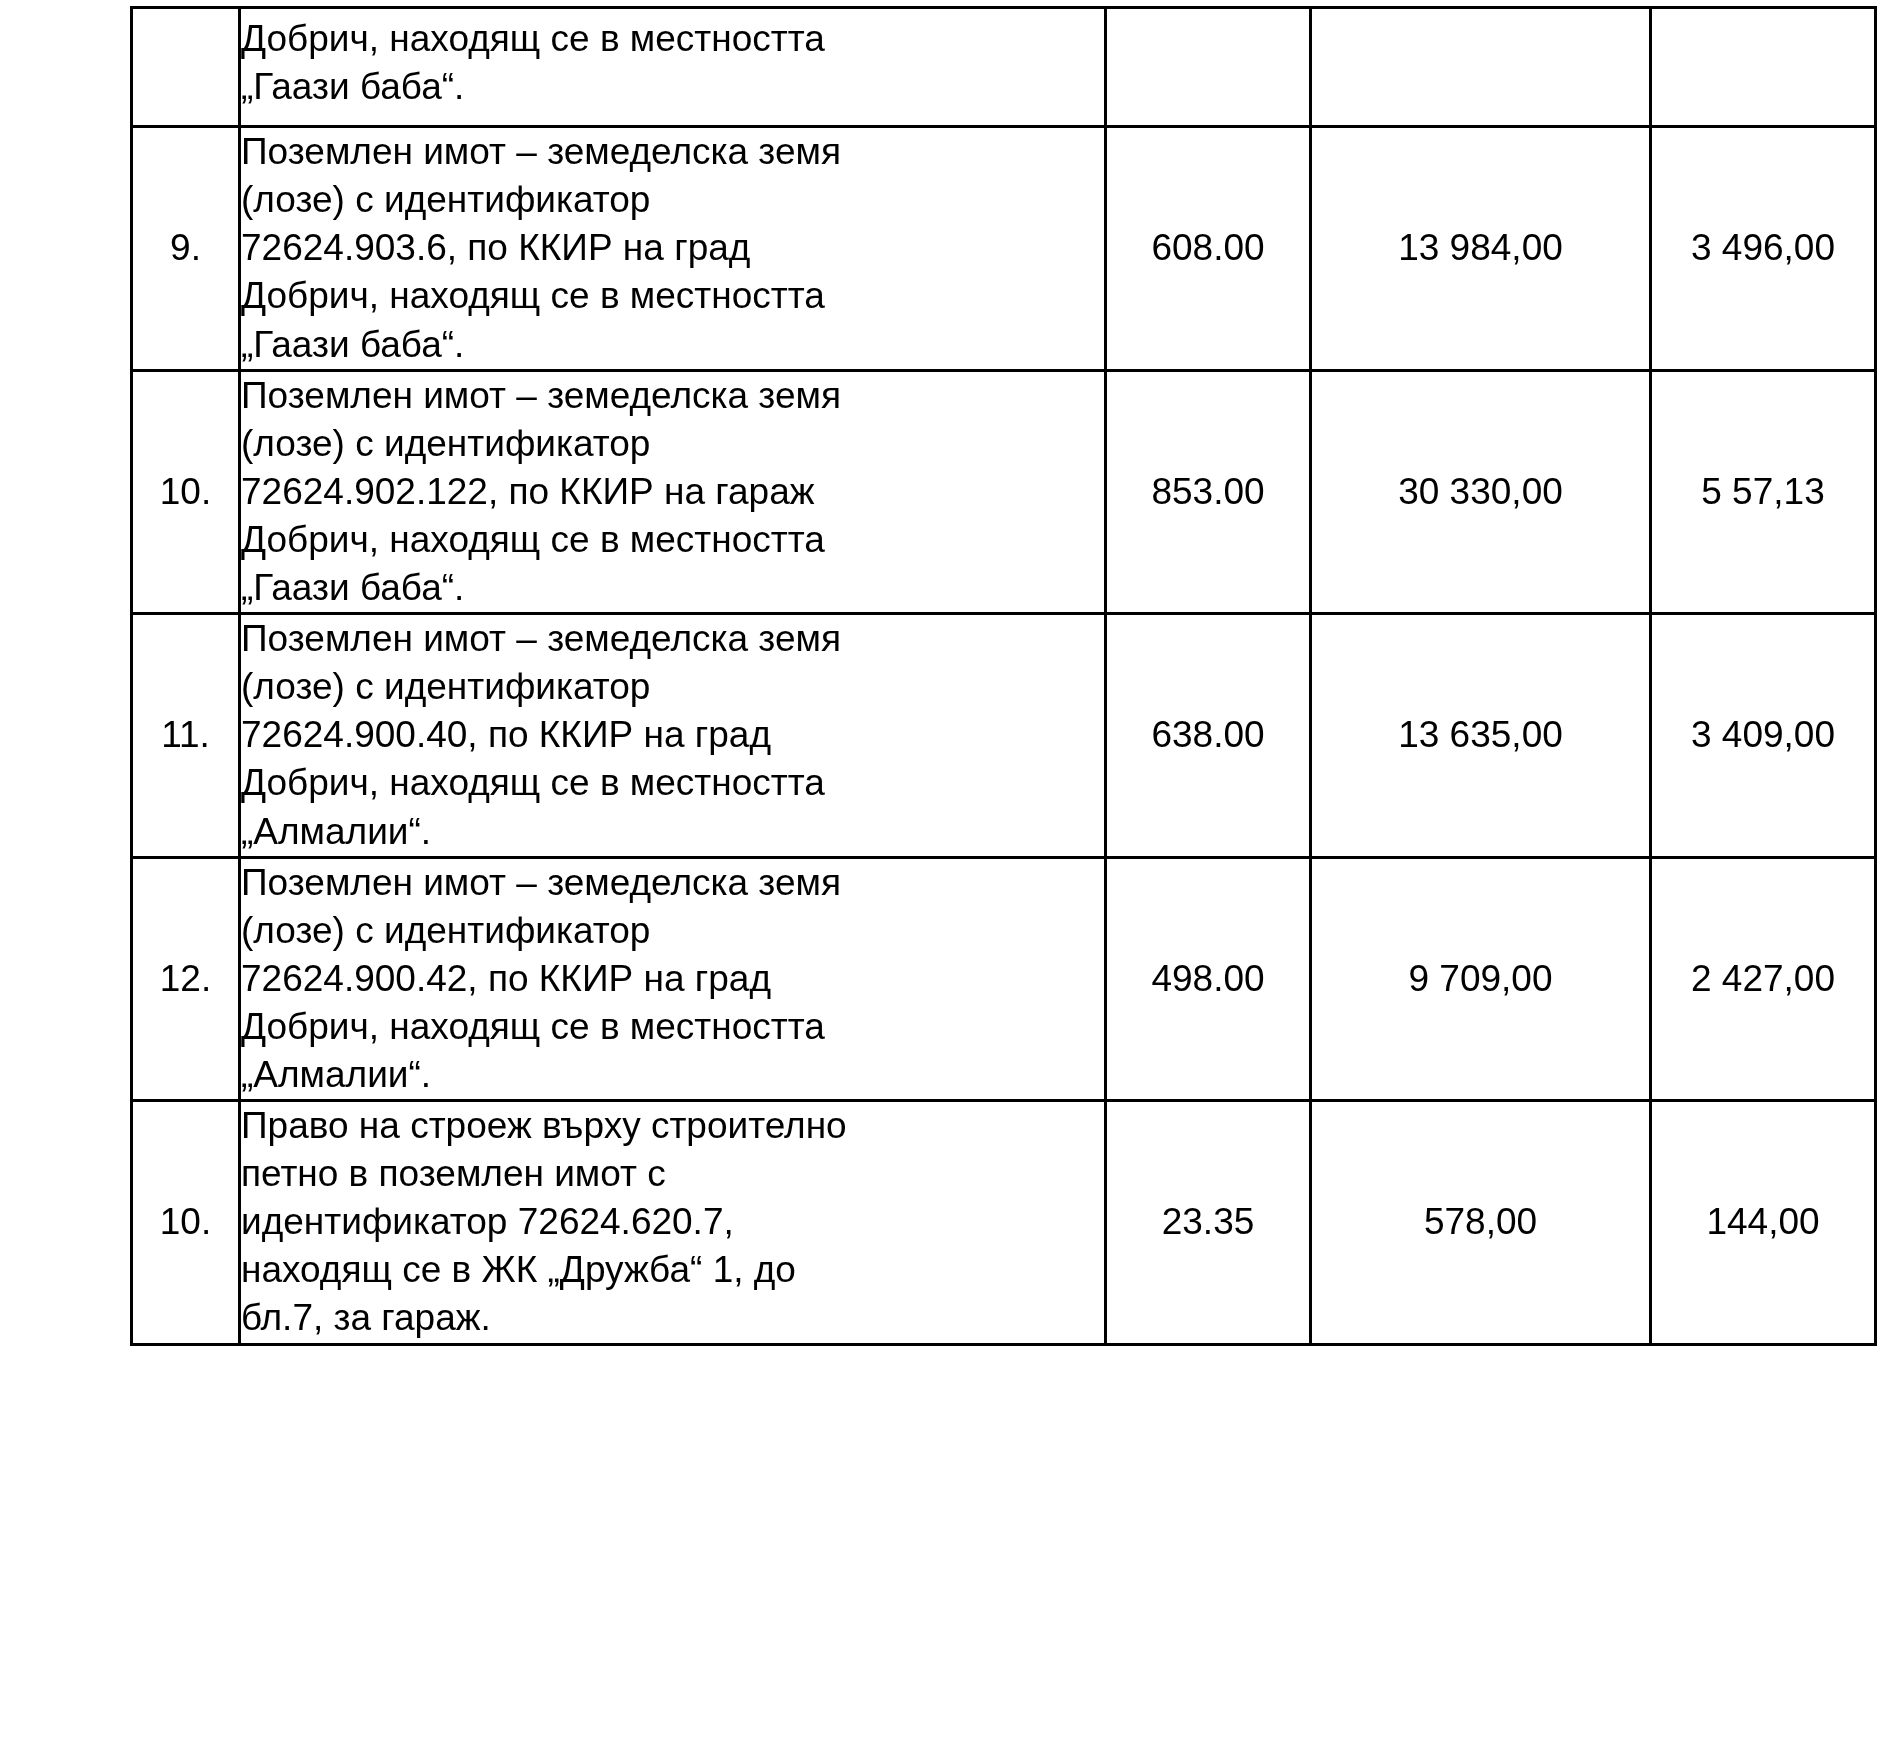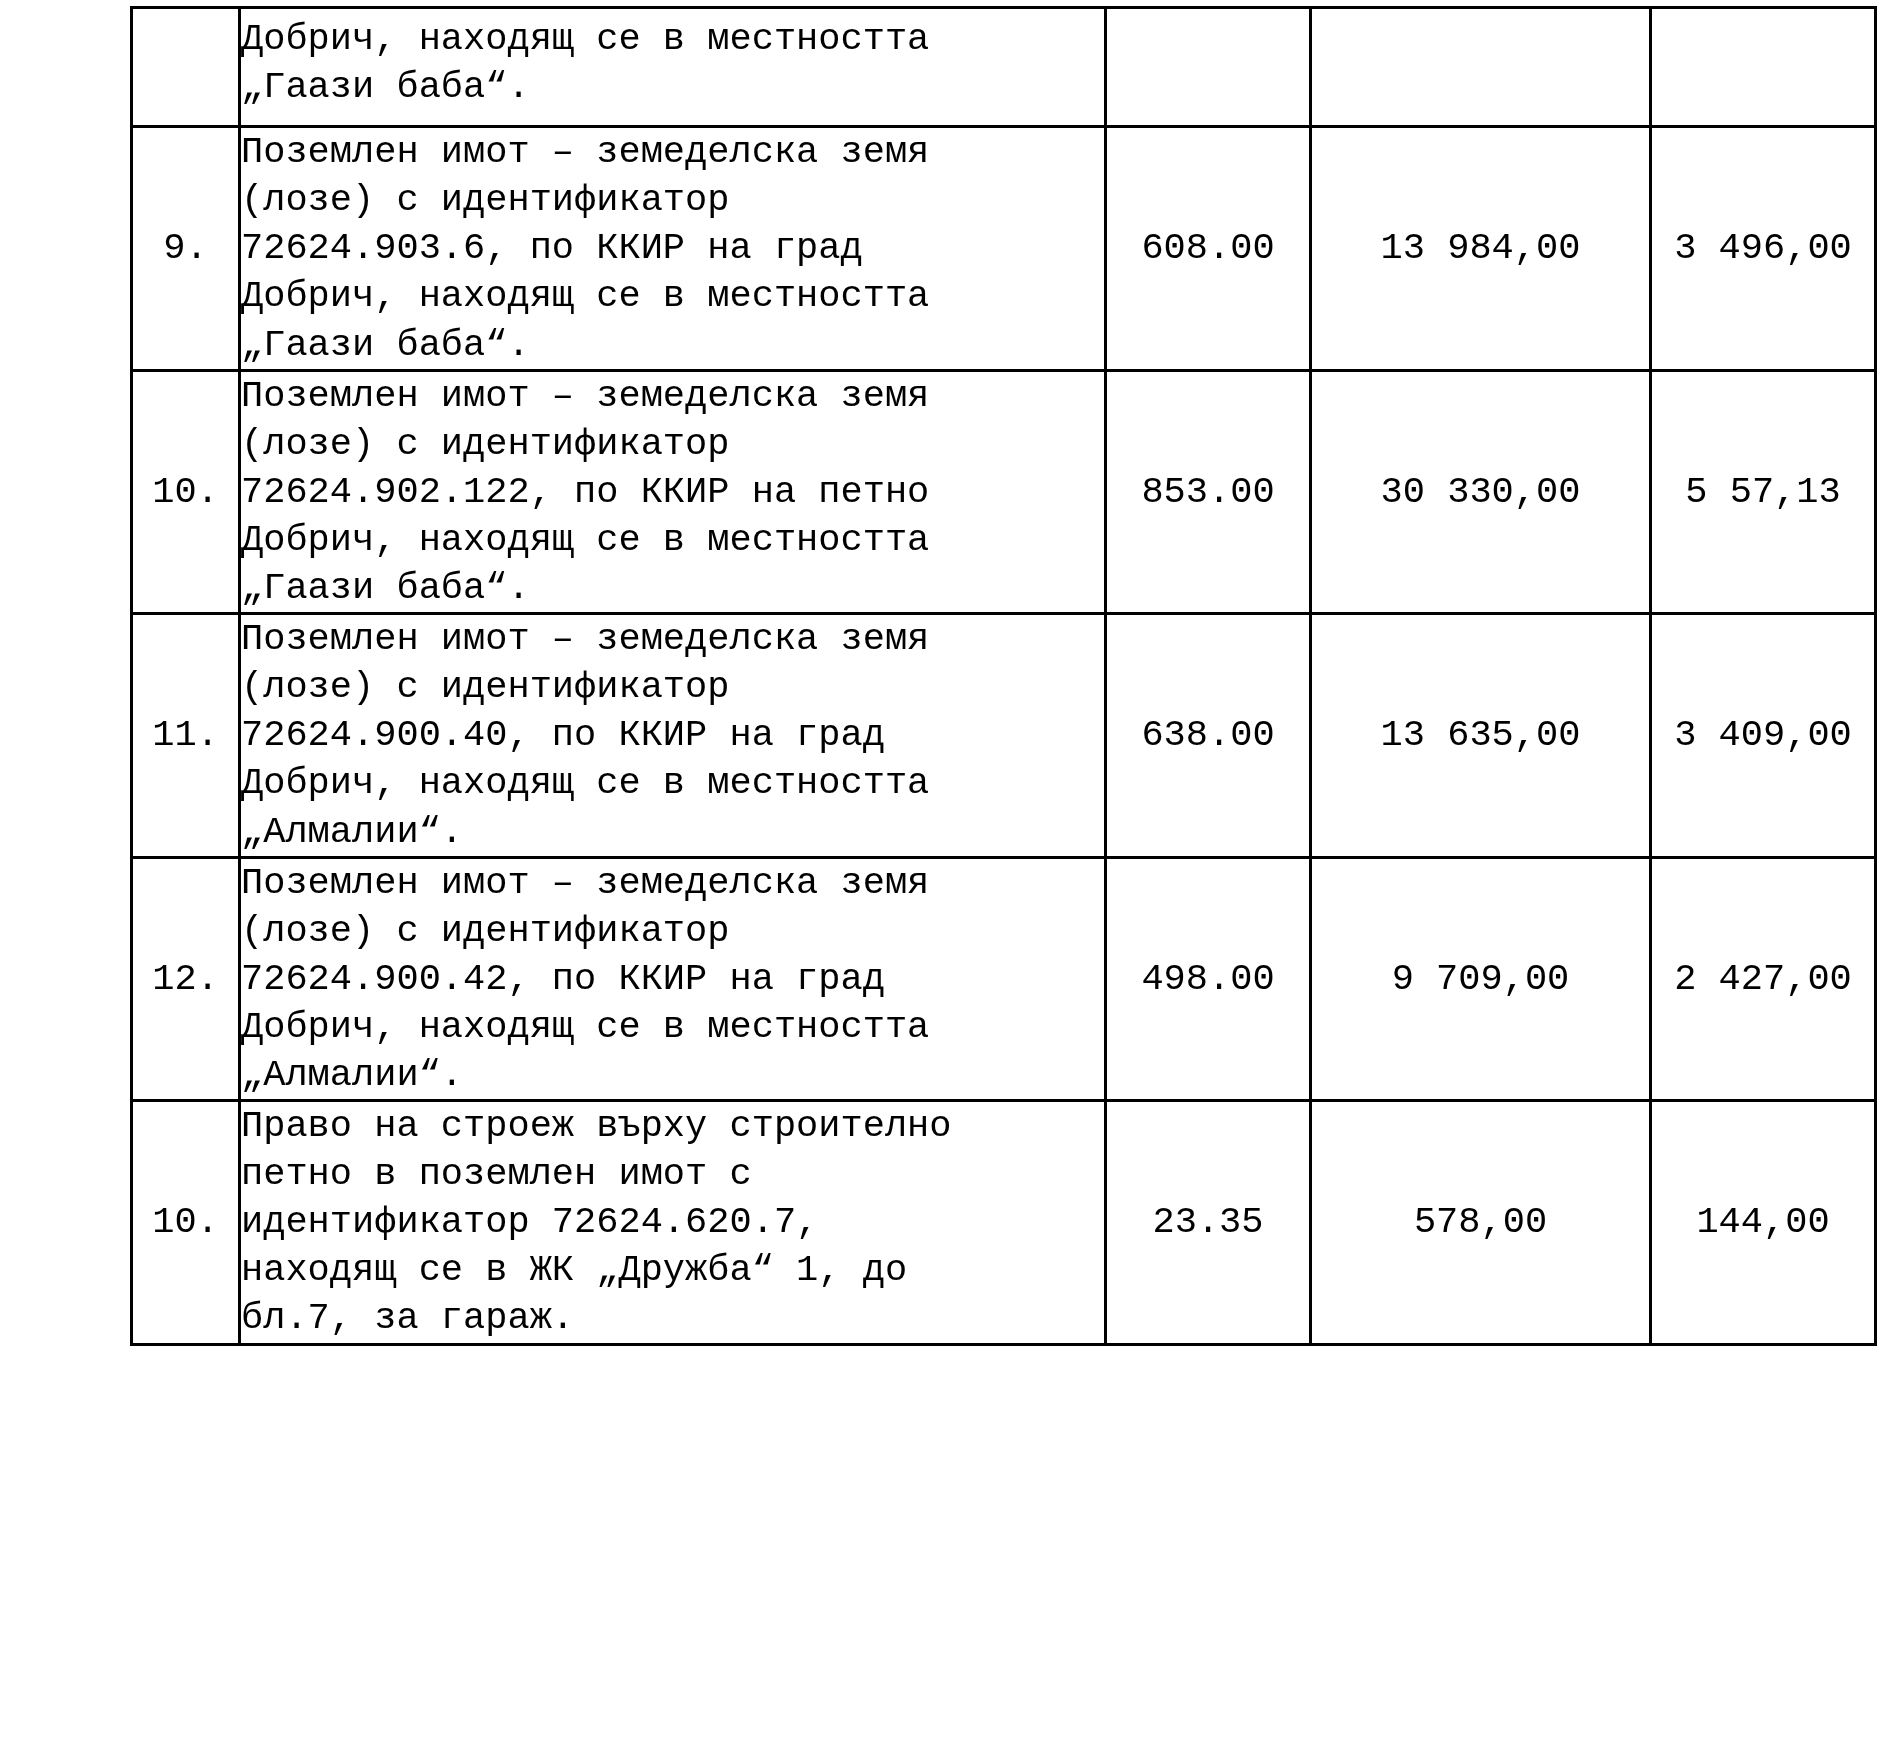--- a/index.html
+++ b/index.html
@@ -11,21 +11,20 @@
     font-family: "Liberation Sans", sans-serif;
     color: #000000;
   }
   .page {
     width: 1890px;
     height: 1492px;
     position: relative;
     background: #ffffff;
     box-sizing: border-box;
     overflow: hidden;
-    font-family: Liberation Mono, monospace;
   }
   table.doc-table {
     border-collapse: collapse;
     table-layout: fixed;
     position: absolute;
     left: 130px;
     top: 6px;
     width: 1744px;
   }
   table.doc-table td {
@@ -99,21 +98,21 @@
           </td>
           <td class="val">608.00</td>
           <td class="val">13 984,00</td>
           <td class="val">3 496,00</td>
         </tr>
         <tr>
           <td class="num">10.</td>
           <td class="desc">
             <div class="line">Поземлен имот – земеделска земя</div>
             <div class="line">(лозе) с идентификатор</div>
-            <div class="line">72624.902.122, по ККИР на петно</div>
+            <div class="line">72624.902.122, по ККИР на гараж</div>
             <div class="line">Добрич, находящ се в местността</div>
             <div class="line">„Гаази баба“.</div>
           </td>
           <td class="val">853.00</td>
           <td class="val">30 330,00</td>
           <td class="val">5 57,13</td>
         </tr>
         <tr>
           <td class="num">11.</td>
           <td class="desc">

